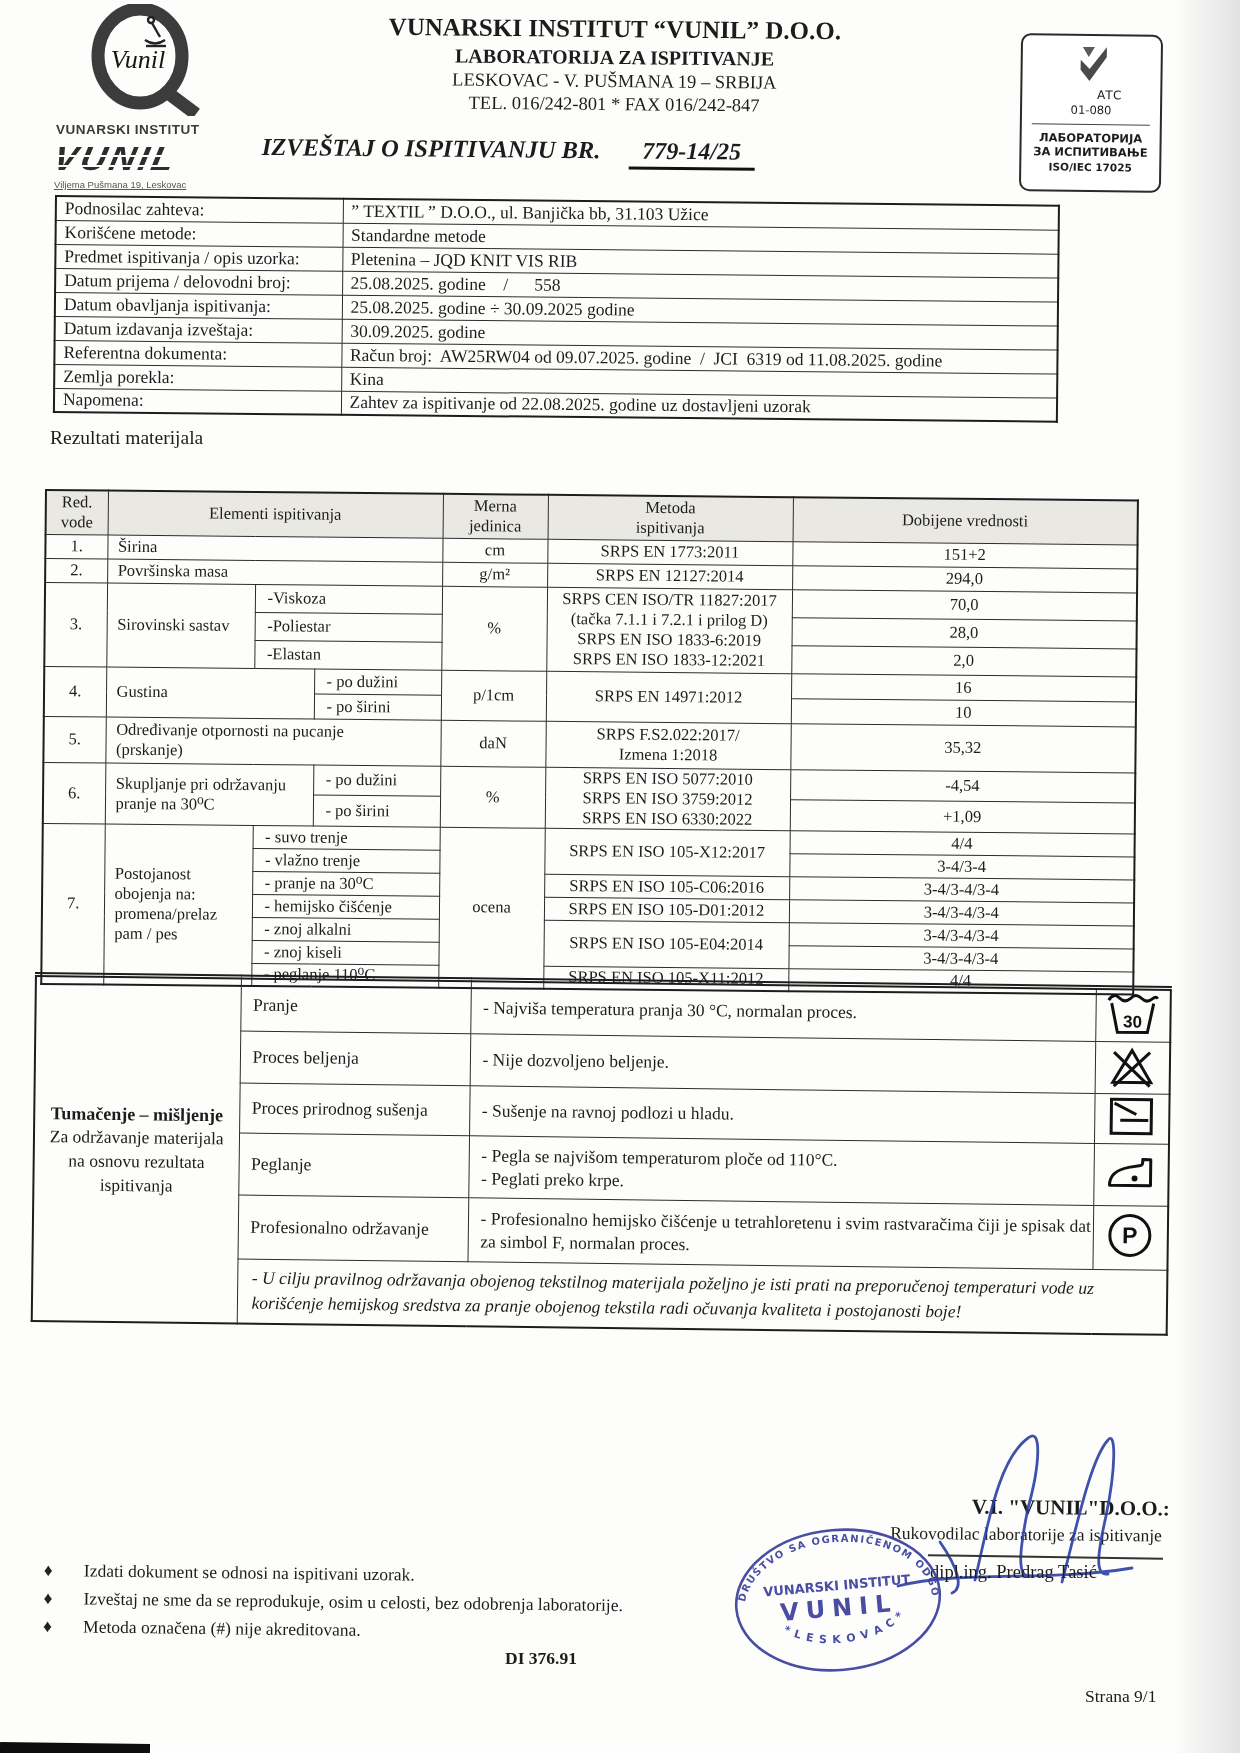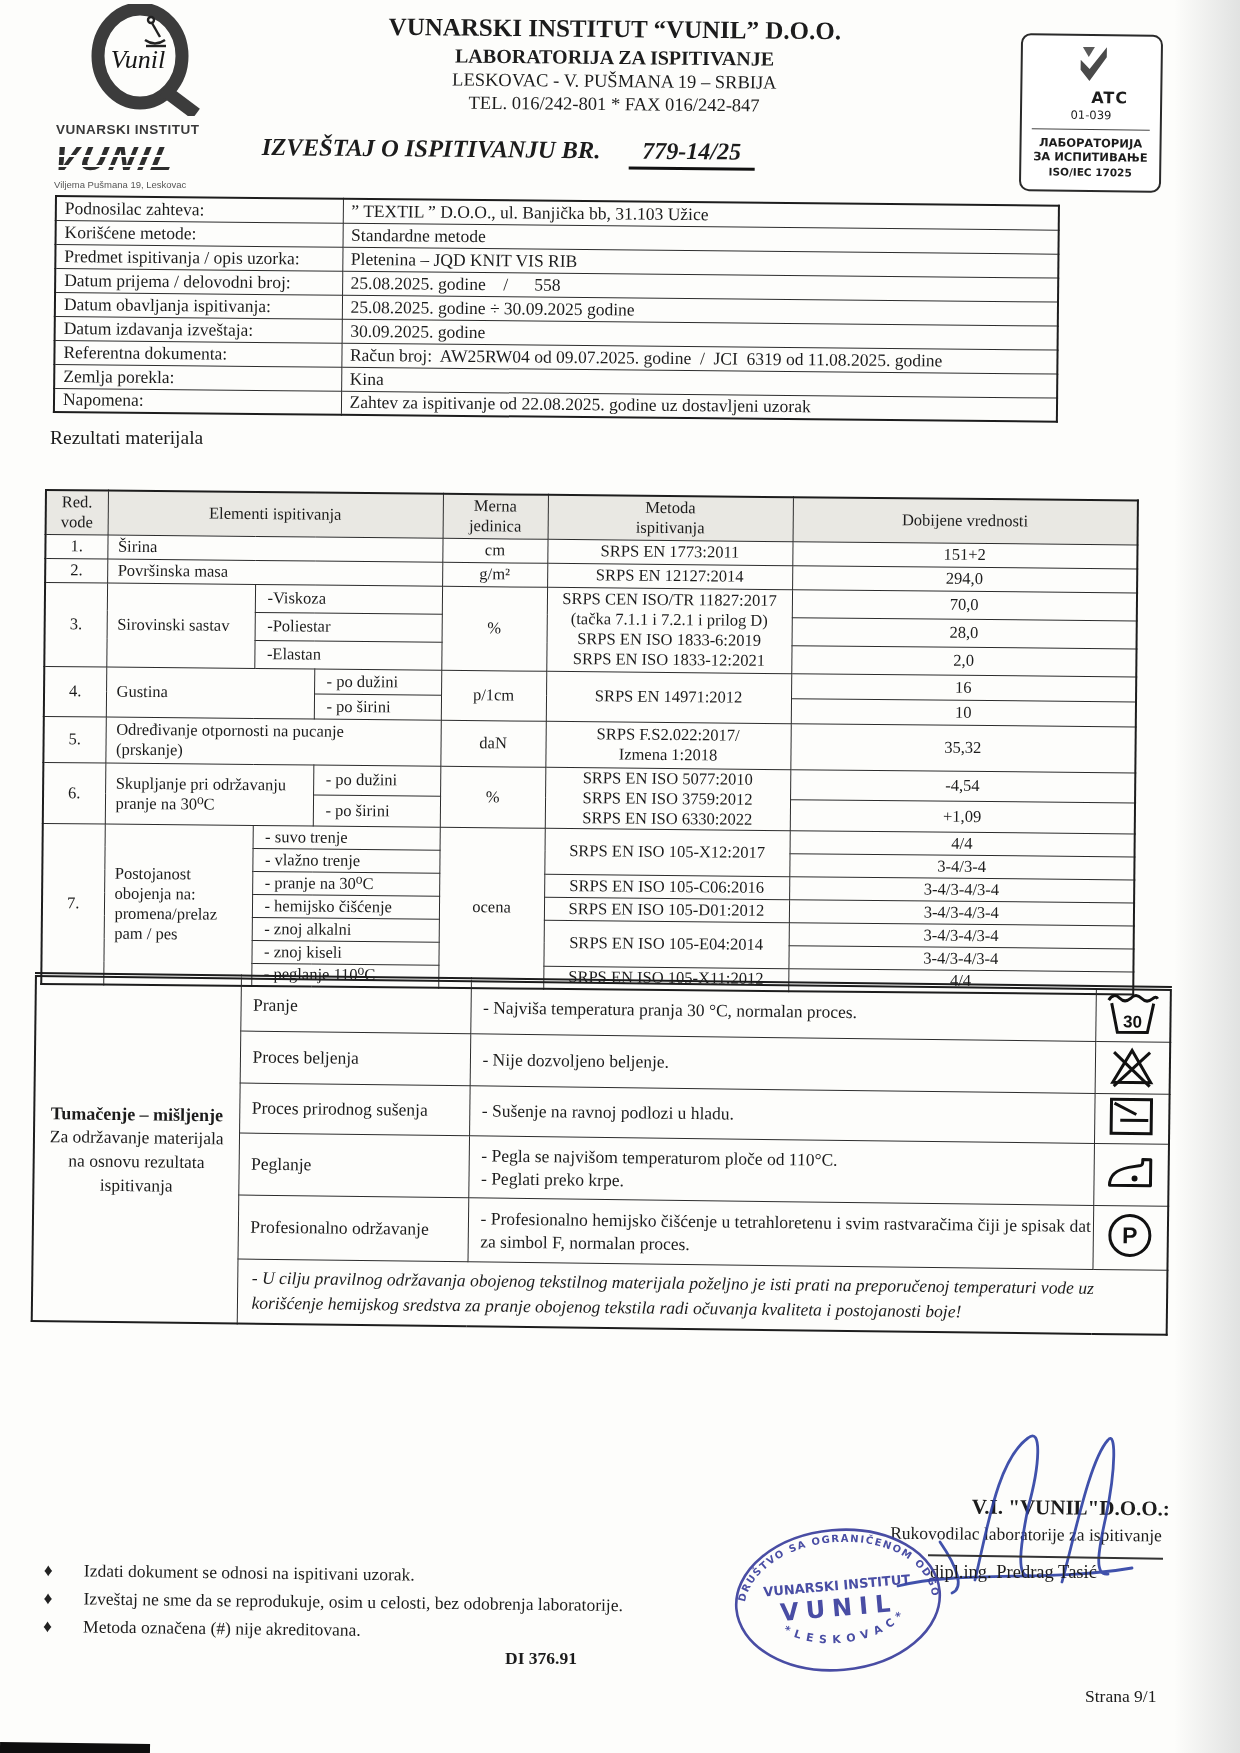--- a/index.html
+++ b/index.html
@@ -9,35 +9,35 @@
   .abs { position:absolute; }
   .ws { white-space:pre-line; }
   .tilt { transform:rotate(0.55deg); transform-origin:0 0; }
   .tilt2 { transform:rotate(0.7deg); transform-origin:0 0; }
 
   
   .logo-wrap { left:48px; top:4px; width:220px; }
   .logo-inst { font:700 13.5px "Liberation Sans",sans-serif; letter-spacing:.5px; color:#3a3a3a; margin:2px 0 0 8px; }
   .logo-brand { position:relative; display:inline-block; font:italic 900 36px "Liberation Sans",sans-serif; letter-spacing:3px; color:#2d2d2d; transform:skewX(-12deg); margin-left:6px; }
   .logo-brand::after { content:""; position:absolute; inset:0; background:repeating-linear-gradient(180deg, transparent 0 8px, #fdfdfb 8px 10px); }
-  .logo-addr { font:9.5px "Liberation Sans",sans-serif; color:#555; margin-left:6px; }
+  .logo-addr { font:9.5px "Liberation Sans",sans-serif; color:#555; margin-left:6px;text-decoration:underline; }
 
   .org-block { left:295px; top:12px; width:640px; text-align:center; }
   .org-name { font-size:25px; font-weight:700; }
   .org-lab { font-size:20px; font-weight:700; margin-top:3px; }
   .org-addr, .org-tel { font-size:18.5px; margin-top:2px; }
 
   .title-row { left:262px; top:133px; width:700px; display:flex; align-items:baseline; }
   .title-label { font:700 italic 24.5px "Liberation Serif",serif; }
   .title-number { font:700 italic 24px "Liberation Serif",serif; margin-left:28px; padding:0 14px 2px 14px; border-bottom:3px solid #111; }
 
   .badge { left:1020px; top:34px; width:142px; height:158px; border:2px solid #2a2a2a; border-radius:10px;
            display:flex; flex-direction:column; align-items:center; padding-top:8px; background:#fff;
            font-family:"DejaVu Sans",sans-serif; transform:rotate(0.8deg); }
-  .badge-acr { font-size:16px; font-weight:700; margin-top:2px; letter-spacing:1px;margin-left:37px; }
+  .badge-acr { font-size:12px; font-weight:400; margin-top:2px; letter-spacing:1px;margin-left:37px; }
   .badge-code { font-size:11.5px; margin-top:1px; }
   .badge-sep { width:118px; border-top:1.5px solid #444; margin:7px 0 6px; }
   .badge-l { font-size:11.5px; font-weight:700; line-height:1.25; }
   .badge-iso { font-size:10.5px; font-weight:700; margin-top:1px; }
 
   
   .info-table { left:55px; top:195px; width:1005px; border-collapse:collapse; table-layout:fixed; border:2.5px solid #1d1d1d; }
   .info-table td { border:1.6px solid #2c2c2c; font-size:17.5px; height:24px; padding:0 8px; vertical-align:middle; }
   .info-table td.lbl { width:287px; }
   .info-table td.nowrap { white-space:nowrap; overflow:visible; }
@@ -118,21 +118,21 @@
     <span class="title-label">IZVEŠTAJ O ISPITIVANJU BR.</span>
     <span class="title-number">779-14/25</span>
   </div>
 
   <div class="abs badge">
     <svg width="42" height="42" viewBox="0 0 42 42">
       <path d="M10 16 L19 25 L36 3 L36 13 L19 37 L10 26 Z" fill="#4a4a4a"></path>
       <path d="M12 3 L24 3 L18 13 Z" fill="#5a5a5a"></path>
     </svg>
     <div class="badge-acr">ATC</div>
-    <div class="badge-code">01-039</div>
+    <div class="badge-code">01-080</div>
     <div class="badge-sep"></div>
     <div class="badge-l">ЛАБОРАТОРИЈА</div>
     <div class="badge-l">ЗА ИСПИТИВАЊЕ</div>
     <div class="badge-iso">ISO/IEC 17025</div>
   </div>
 
   <table class="abs info-table tilt">
     <tbody>
       <tr>
           <td class="lbl">Podnosilac zahteva:</td>

